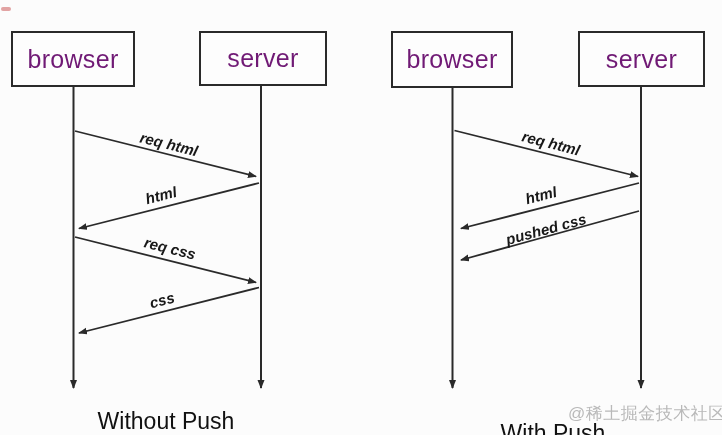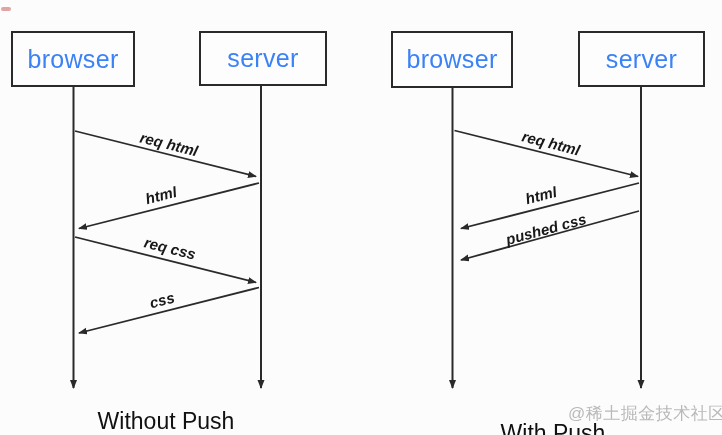--- a/index.html
+++ b/index.html
@@ -20,21 +20,21 @@
     border: 2px solid #2a2a2a;
     background: #fdfdfd;
     display: flex;
     align-items: center;
     justify-content: center;
     box-sizing: border-box;
   }
   .actor-label {
     font-size: 25px;
     font-weight: 400;
-    color: #3b82f6;
+    color: #701a75;
     letter-spacing: 0.3px;
   }
   .svg-layer {
     position: absolute;
     left: 0;
     top: 0;
     width: 722px;
     height: 435px;
   }
   .msg-label {

